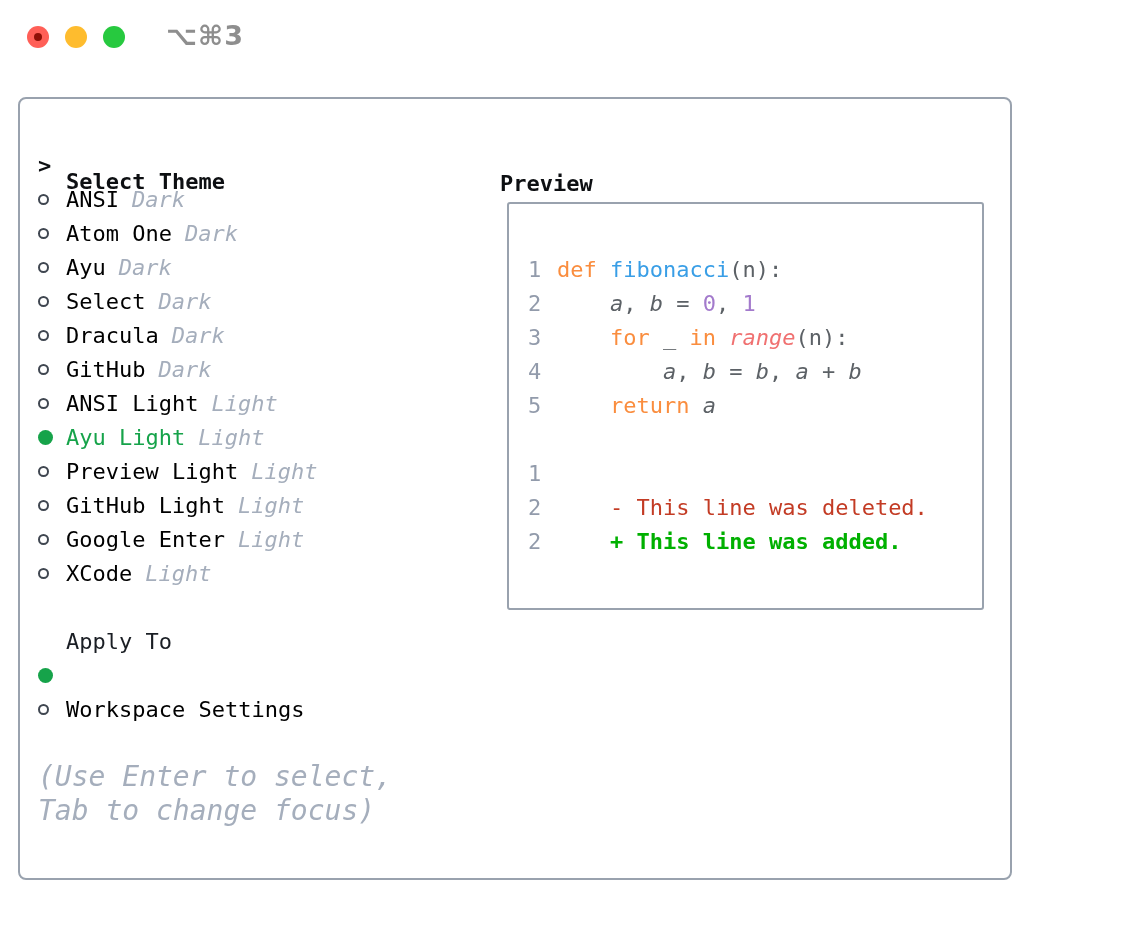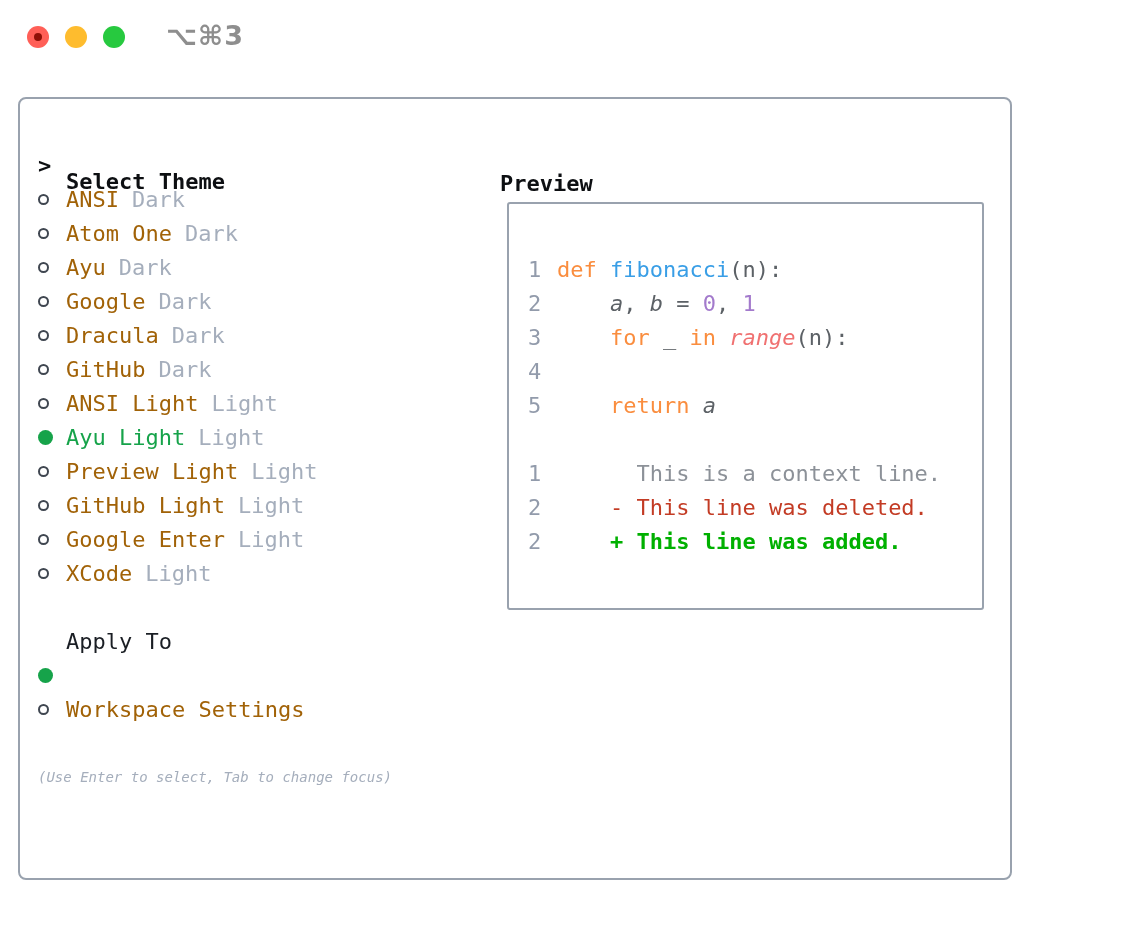--- a/index.html
+++ b/index.html
@@ -26,27 +26,27 @@
   .right-col { position:absolute; left:480px; top:51px; width:500px; }
 
   .row { display:flex; align-items:center; height:34px; font-size:22px; color:#343a45; white-space:pre; }
   .marker { width:28px; display:flex; align-items:center; flex:none; }
   .prompt { font-weight:700; color:#0d0f12; }
   .header-text { font-weight:700; color:#0d0f12;margin-top:32px; }
   .apply-text { color:#1a1e24; }
 
   .radio { width:11px; height:11px; border:2px solid #3f4650; border-radius:50%; display:inline-block; }
   .row.selected .radio { width:15px; height:15px; border:none; background:#16a34a; }
-  .row .label { color:#a16207; }
+  .row .label { color:#000000; }
   .row.selected .label { color:#16a34a; }
-  .variant { color:#a5aebc; margin-left:13px; }
+  .variant { color:#a5aebc; font-style:italic; margin-left:13px; }
 
   .spacer { height:34px; }
 
-  .help { margin-top:0; width:410px; font-size:14px; line-height:34px; color:#a5aebc; font-style:italic; }
+  .help { margin-top:0; width:410px; font-size:28px; line-height:34px; color:#a5aebc; font-style:italic; }
 
   
   .preview-box { margin-left:7px; margin-top:18px; width:477px; height:408px;
                  border:2px solid #99a2ae; border-radius:3px; background:#fff;
                  padding:48px 0 0 19px; overflow:hidden; }
   .code-line { display:flex; height:34px; align-items:center; font-size:22px; white-space:pre; }
   .ln { width:29px; flex:none; color:#929bab; white-space:pre; }
   .code-text { white-space:pre; color:#5c6166; }
   .blank { height:34px; }
 
@@ -93,21 +93,21 @@
         <span class="label">Atom One</span>
         <span class="variant">Dark</span>
       </div>
       <div class="row">
         <span class="marker"><span class="radio"></span></span>
         <span class="label">Ayu</span>
         <span class="variant">Dark</span>
       </div>
       <div class="row">
         <span class="marker"><span class="radio"></span></span>
-        <span class="label">Google</span>
+        <span class="label">Select</span>
         <span class="variant">Dark</span>
       </div>
       <div class="row">
         <span class="marker"><span class="radio"></span></span>
         <span class="label">Dracula</span>
         <span class="variant">Dark</span>
       </div>
       <div class="row">
         <span class="marker"><span class="radio"></span></span>
         <span class="label">GitHub</span>
@@ -177,31 +177,31 @@
         <div class="code-line">
           <span class="ln">2</span>
           <span class="code-text"><span>    </span><span class="tk-var">a</span><span>, </span><span class="tk-var">b</span><span> = </span><span class="tk-num">0</span><span>, </span><span class="tk-num">1</span></span>
         </div>
         <div class="code-line">
           <span class="ln">3</span>
           <span class="code-text"><span>    </span><span class="tk-kw">for</span><span> _ </span><span class="tk-kw">in</span><span> </span><span class="tk-call">range</span><span>(n):</span></span>
         </div>
         <div class="code-line">
           <span class="ln">4</span>
+          <span class="code-text"><span>        </span><span class="tk-var">a</span><span>, </span><span class="tk-var">b</span><span> = </span><span class="tk-var">b</span><span>, </span><span class="tk-var">a</span><span> + </span><span class="tk-var">b</span></span>
         </div>
         <div class="code-line">
           <span class="ln">5</span>
           <span class="code-text"><span>    </span><span class="tk-kw">return</span><span> </span><span class="tk-var">a</span></span>
         </div>
 
         <div class="blank"></div>
 
         <div class="code-line diff-context">
           <span class="ln">1</span>
-          <span class="code-text">      This is a context line.</span>
         </div>
         <div class="code-line diff-deleted">
           <span class="ln">2</span>
           <span class="code-text">    - This line was deleted.</span>
         </div>
         <div class="code-line diff-added">
           <span class="ln">2</span>
           <span class="code-text">    + This line was added.</span>
         </div>
 

